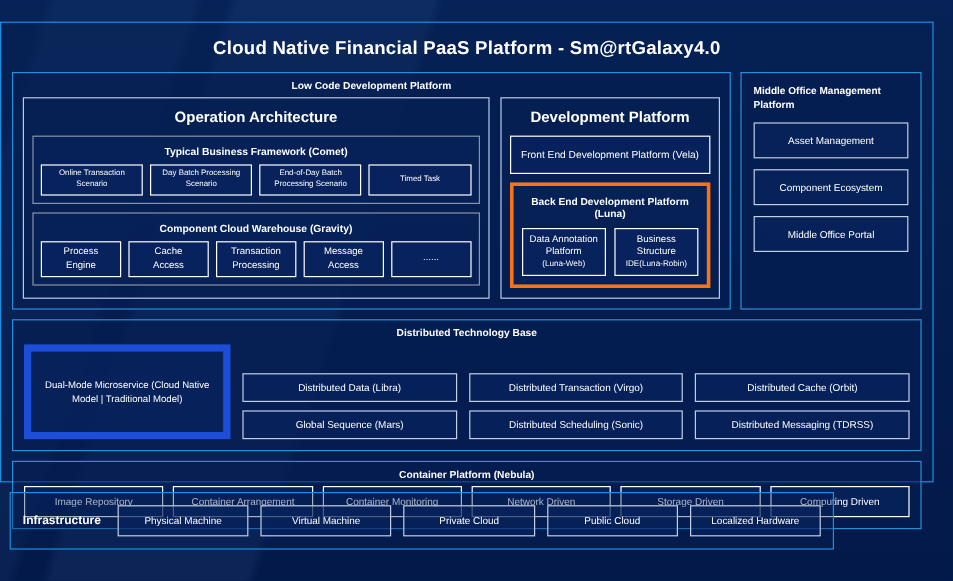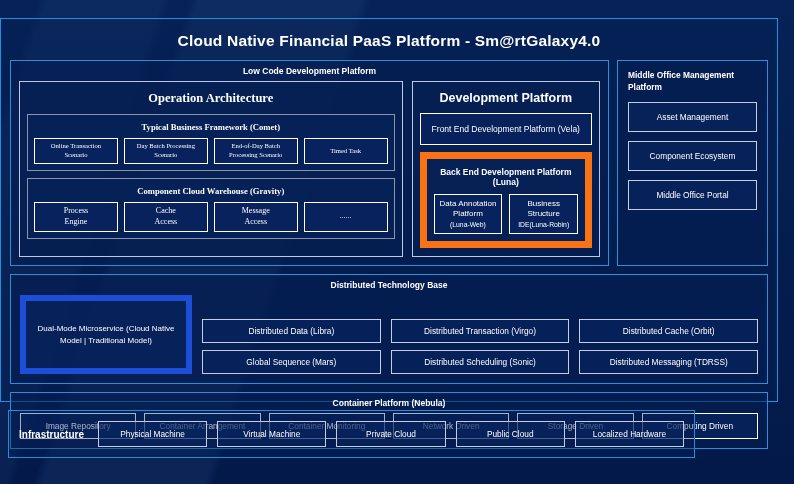--- a/index.html
+++ b/index.html
@@ -96,21 +96,21 @@
     padding: 6px 7px 8px;
   }
   .subpanel-title {
     text-align: center;
     font-size: 12.5px;
     font-weight: bold;
     padding: 3px 0 8px;
     color: #ffffff;
   }
 
-  #operation-architecture { width: 416px; font-family: Liberation Serif, serif; }
+  #operation-architecture { width: 416px; }
   #development-platform  { flex: 1 1 auto; }
 
   
   .group {
     border: 1px solid #8a93a8;
     background: rgba(8, 34, 90, 0.55);
     padding: 5px 6px 6px;
     margin-bottom: 7px;
   }
   .group:last-child { margin-bottom: 0; }
@@ -151,21 +151,21 @@
   
   #front-end-box {
     border: 1px solid #ffffff;
     background: rgba(8, 36, 95, 0.65);
     text-align: center;
     font-size: 8.5px;
     padding: 10px 4px;
     margin-bottom: 7px;
   }
   #back-end-group {
-    border: 7px solid #f97316;
+    border: 3px solid #f97316;
     background: rgba(8, 34, 90, 0.55);
     padding: 6px 7px 7px;
   }
   #back-end-title {
     text-align: center;
     font-size: 8.5px;
     font-weight: bold;
     padding: 2px 0 7px;
   }
   #back-end-items { display: flex; gap: 7px; }
@@ -346,20 +346,26 @@
               <div class="box med tall">
                 <div>
                   <span>Process</span>
                   <span>Engine</span>
                 </div>
               </div>
               <div class="box med tall">
                 <div>
                   <span>Cache</span>
                   <span>Access</span>
+                </div>
+              </div>
+              <div class="box med tall">
+                <div>
+                  <span>Transaction</span>
+                  <span>Processing</span>
                 </div>
               </div>
               <div class="box med tall">
                 <div>
                   <span>Message</span>
                   <span>Access</span>
                 </div>
               </div>
               <div class="box med tall">
                 <div>

